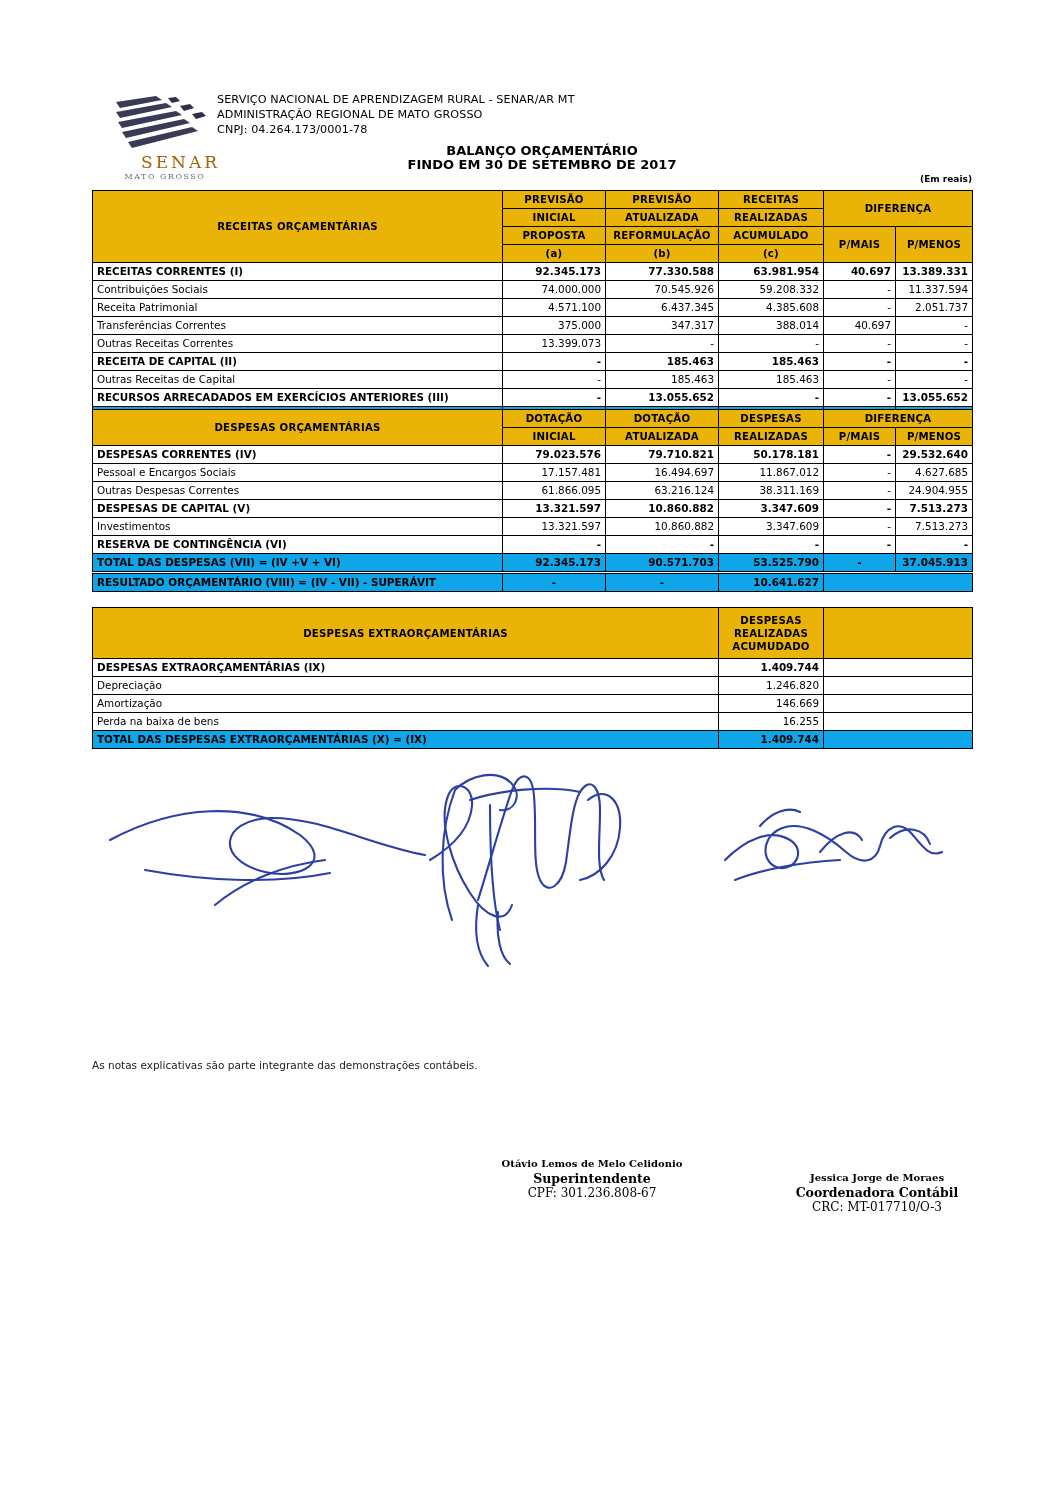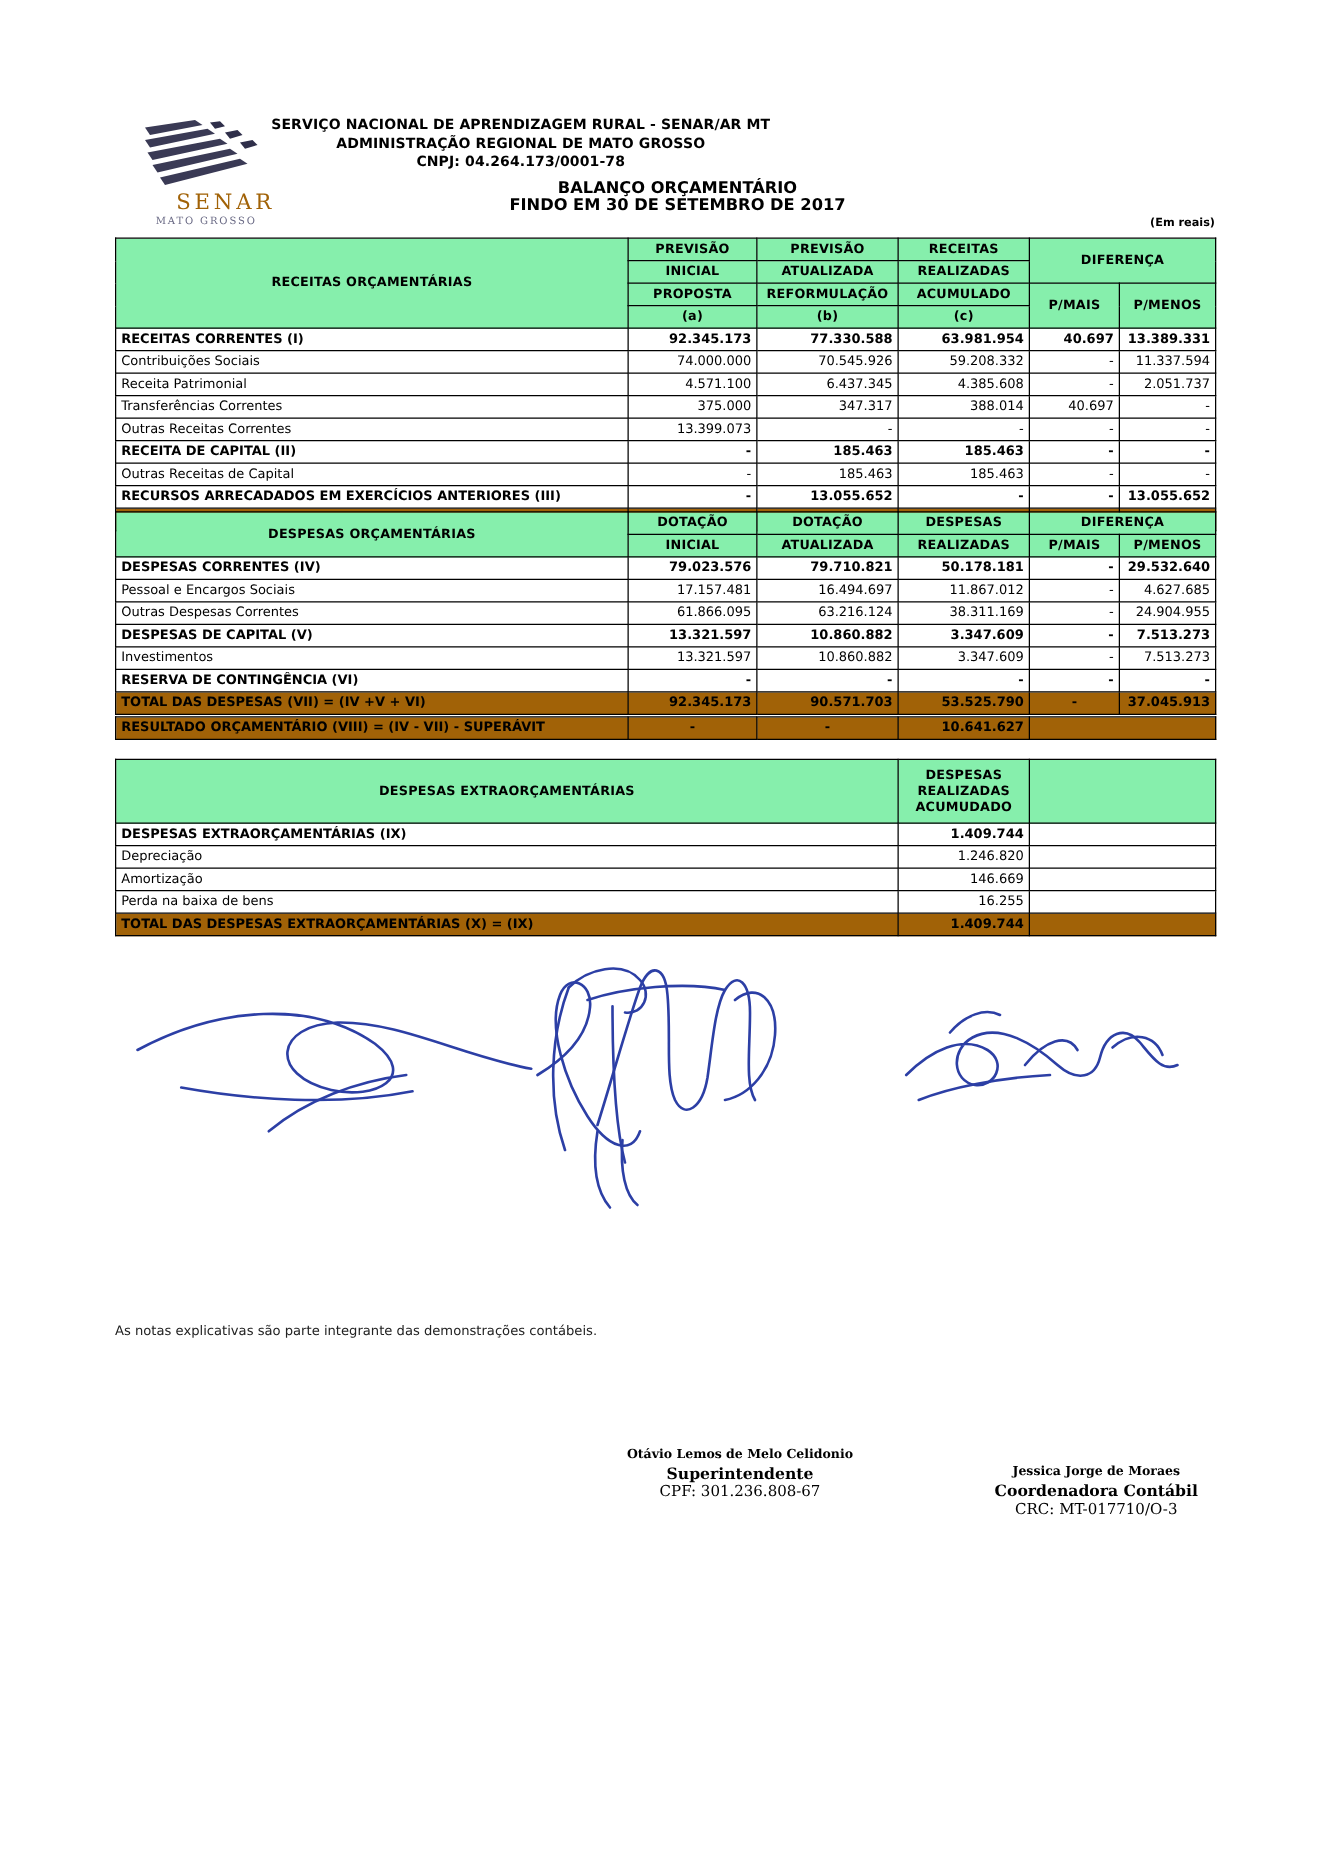--- a/index.html
+++ b/index.html
@@ -52,24 +52,23 @@
     color: #6a6a85;
     text-align: center;
   }
   .org-block {
     position: absolute;
     left: 125px;
     top: 6px;
   }
   .org-line {
     font-size: 11.2px;
-    font-weight: bold;
+    font-weight: normal;
     line-height: 15px;
     letter-spacing: 0.1px;
-    text-align: center;
   }
   .title-block {
     position: absolute;
     left: 240px;
     top: 58px;
     text-align: center;
     width: 420px;
   }
   .title-line {
     font-size: 13px;
@@ -92,28 +91,28 @@
     font-size: 10.4px;
   }
   .tbl td, .tbl th {
     border: 1px solid #000;
     padding: 1px 4px;
     vertical-align: middle;
     line-height: 13px;
     height: 15px;
   }
   .hdr {
-    background: #86efac;
+    background: #eab308;
     font-weight: bold;
     text-align: center;
     font-size: 10.2px;
     letter-spacing: 0.2px;
   }
   .shade {
-    background: #a16207;
+    background: #0ea5e9;
     font-weight: bold;
   }
   .num { text-align: right; font-variant-numeric: tabular-nums; }
   .ctr { text-align: center; }
   .b { font-weight: bold; }
   .indent { padding-left: 12px; }
 
   .note {
     position: absolute;
     left: 92px;

